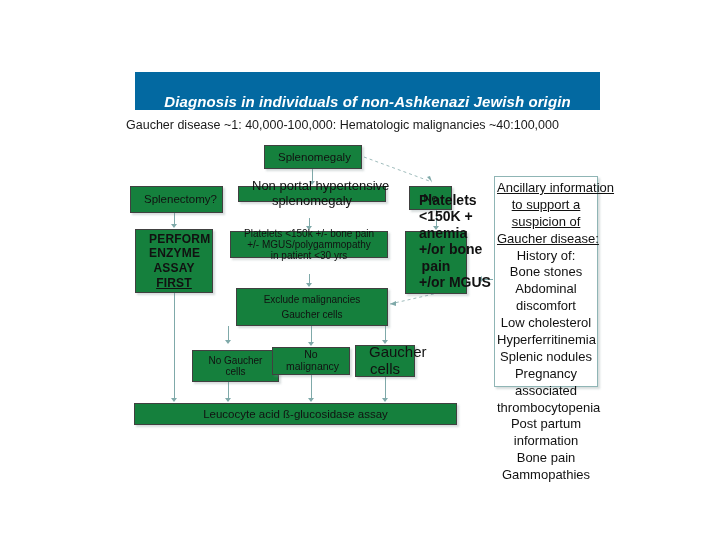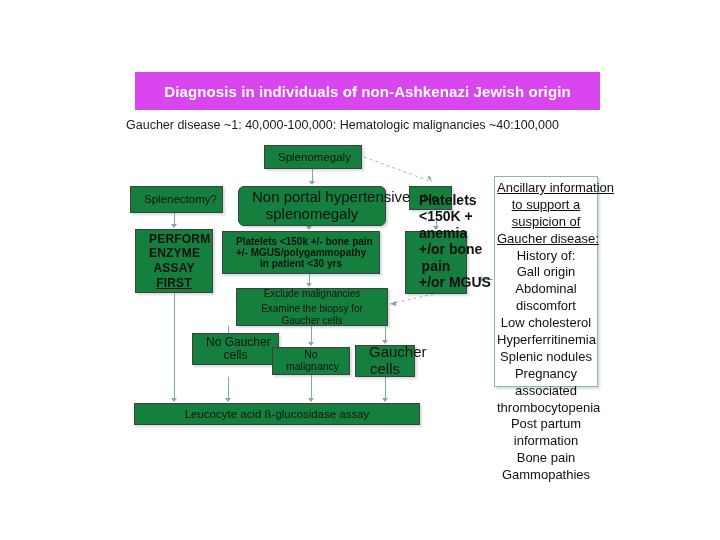--- a/index.html
+++ b/index.html
@@ -22,24 +22,25 @@
     background: #ffffff;
   }
 
   
   #title-bar {
     position: absolute;
     left: 135px;
     top: 72px;
     width: 465px;
     height: 38px;
-    background: #d946ef;
+    background: #0369a1;
     display: flex;
-    align-items: center;
+    align-items: flex-end;
     justify-content: center;
+    font-style: italic;
   }
   #title-bar .title-text {
     color: #ffffff;
     font-size: 15px;
     font-weight: bold;
     letter-spacing: 0.1px;
     white-space: nowrap;
   }
 
   
@@ -78,66 +79,64 @@
   
   #box-splenomegaly {
     left: 264px; top: 145px; width: 98px; height: 24px;
     font-size: 11.5px;
   }
   #box-splenectomy {
     left: 130px; top: 186px; width: 93px; height: 27px;
     font-size: 11.5px;
   }
   #box-nonportal {
-    left: 238px; top: 186px; width: 148px; height: 40px;
-    font-size: 15px;
-    border-radius: 6px;
+    left: 238px; top: 186px; width: 148px; height: 16px;
+    font-size: 13px;
   }
   #box-no {
     left: 409px; top: 186px; width: 43px; height: 24px;
     font-size: 11.5px;
   }
   #box-perform {
     left: 135px; top: 229px; width: 78px; height: 64px;
     font-size: 12px;
     font-weight: bold;
     letter-spacing: 0.2px;
   }
   #box-perform .lines div { line-height: 1.22; }
   #box-platelets150k {
-    left: 222px; top: 231px; width: 158px; height: 43px;
+    left: 230px; top: 231px; width: 158px; height: 27px;
     font-size: 10px;
-    font-weight: bold;
   }
   #box-platelets-anemia {
     left: 405px; top: 231px; width: 62px; height: 63px;
     font-size: 14px;
     font-weight: bold;
     align-items: flex-end;
   }
   #box-platelets-anemia .lines div { line-height: 1.18; }
   #box-exclude {
     left: 236px; top: 288px; width: 152px; height: 38px;
     font-size: 10px;
   }
   #box-exclude .lines div:first-child { margin-bottom: 4px; }
   #box-no-gaucher {
-    left: 192px; top: 333px; width: 87px; height: 32px;
-    font-size: 12px;
+    left: 192px; top: 350px; width: 87px; height: 32px;
+    font-size: 10px;
   }
   #box-no-malignancy {
     left: 272px; top: 347px; width: 78px; height: 28px;
     font-size: 10.5px;
   }
   #box-gaucher-cells {
     left: 355px; top: 345px; width: 60px; height: 32px;
     font-size: 15px;
   }
   #box-assay {
-    left: 134px; top: 403px; width: 286px; height: 22px;
+    left: 134px; top: 403px; width: 323px; height: 22px;
     font-size: 11.5px;
   }
 
   
   #panel-ancillary {
     position: absolute;
     left: 494px; top: 176px; width: 104px; height: 211px;
     box-sizing: border-box;
     background: #ffffff;
     border: 1px solid #8fb5b5;
@@ -286,21 +285,20 @@
       <div>anemia</div>
       <div>+/or bone</div>
       <div>pain</div>
       <div>+/or MGUS</div>
     </div>
   </div>
 
   <div class="box" id="box-exclude">
     <div class="lines">
       <div>Exclude malignancies</div>
-      <div>Examine the biopsy for</div>
       <div>Gaucher cells</div>
     </div>
   </div>
 
   <div class="box" id="box-no-gaucher">
     <div class="lines">
       <div>No Gaucher</div>
       <div>cells</div>
     </div>
   </div>
@@ -324,21 +322,21 @@
       <div>Leucocyte acid ß-glucosidase assay</div>
     </div>
   </div>
 
   <div id="panel-ancillary">
     <div class="pline u">Ancillary information</div>
     <div class="pline u">to support a</div>
     <div class="pline u">suspicion of</div>
     <div class="pline u">Gaucher disease:</div>
     <div class="pline">History of:</div>
-    <div class="pline">Gall origin</div>
+    <div class="pline">Bone stones</div>
     <div class="pline">Abdominal</div>
     <div class="pline">discomfort</div>
     <div class="pline">Low cholesterol</div>
     <div class="pline">Hyperferritinemia</div>
     <div class="pline">Splenic nodules</div>
     <div class="pline">Pregnancy</div>
     <div class="pline">associated</div>
     <div class="pline">thrombocytopenia</div>
     <div class="pline">Post partum</div>
     <div class="pline">information</div>

